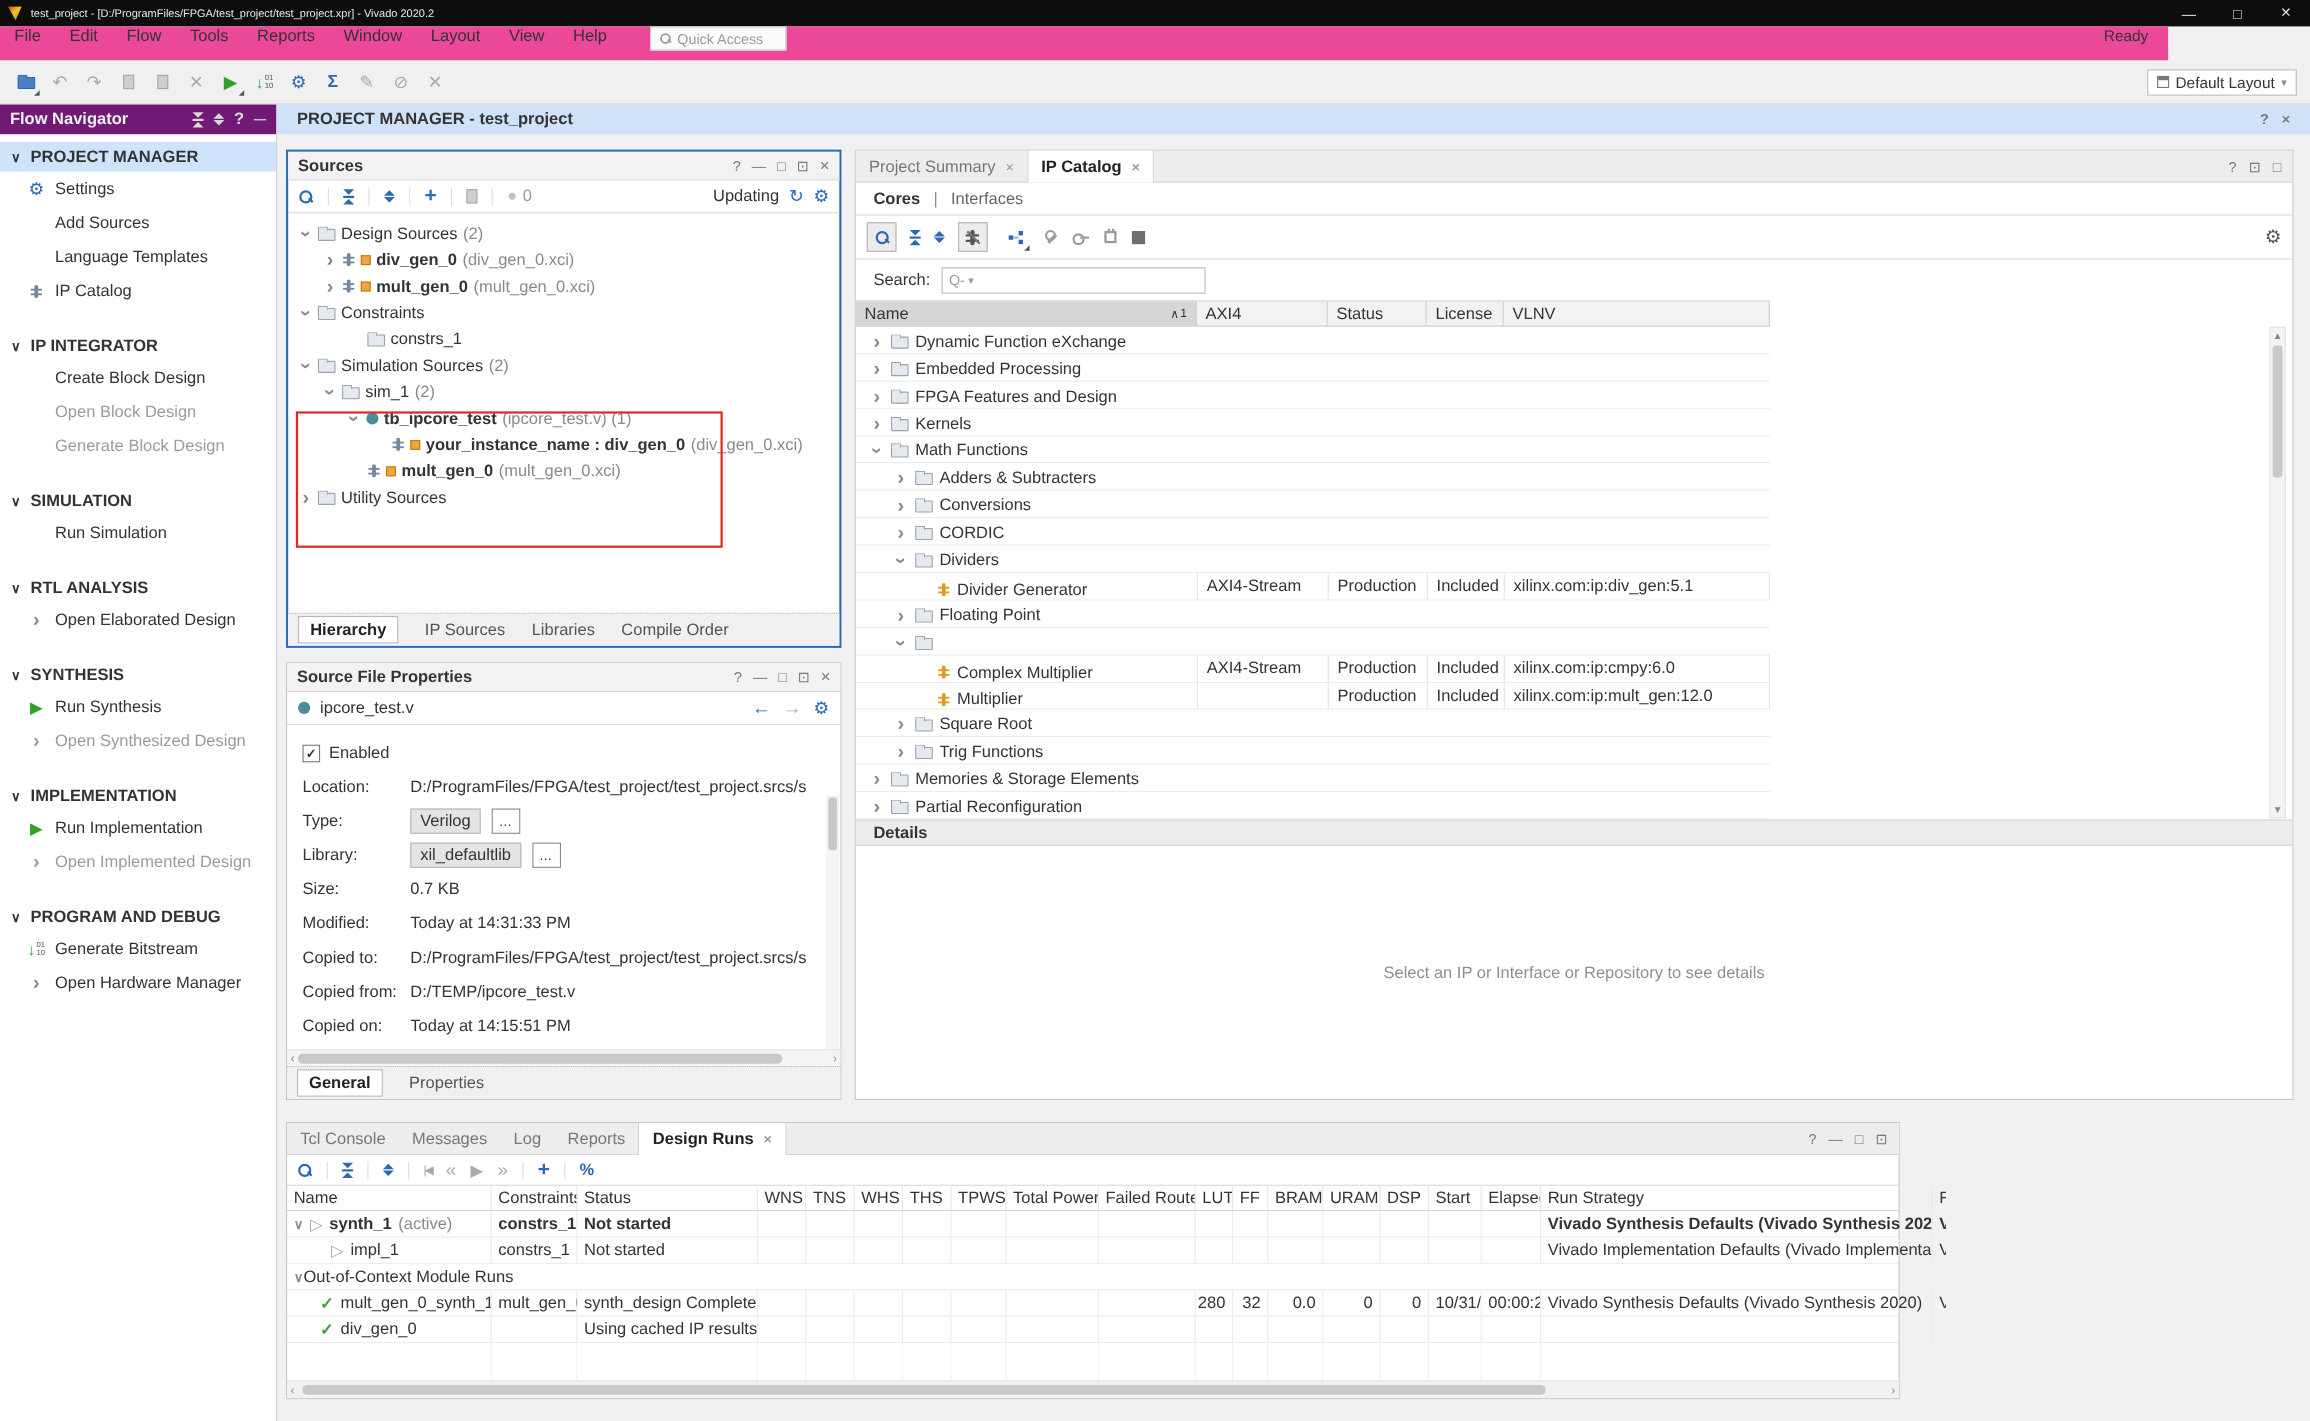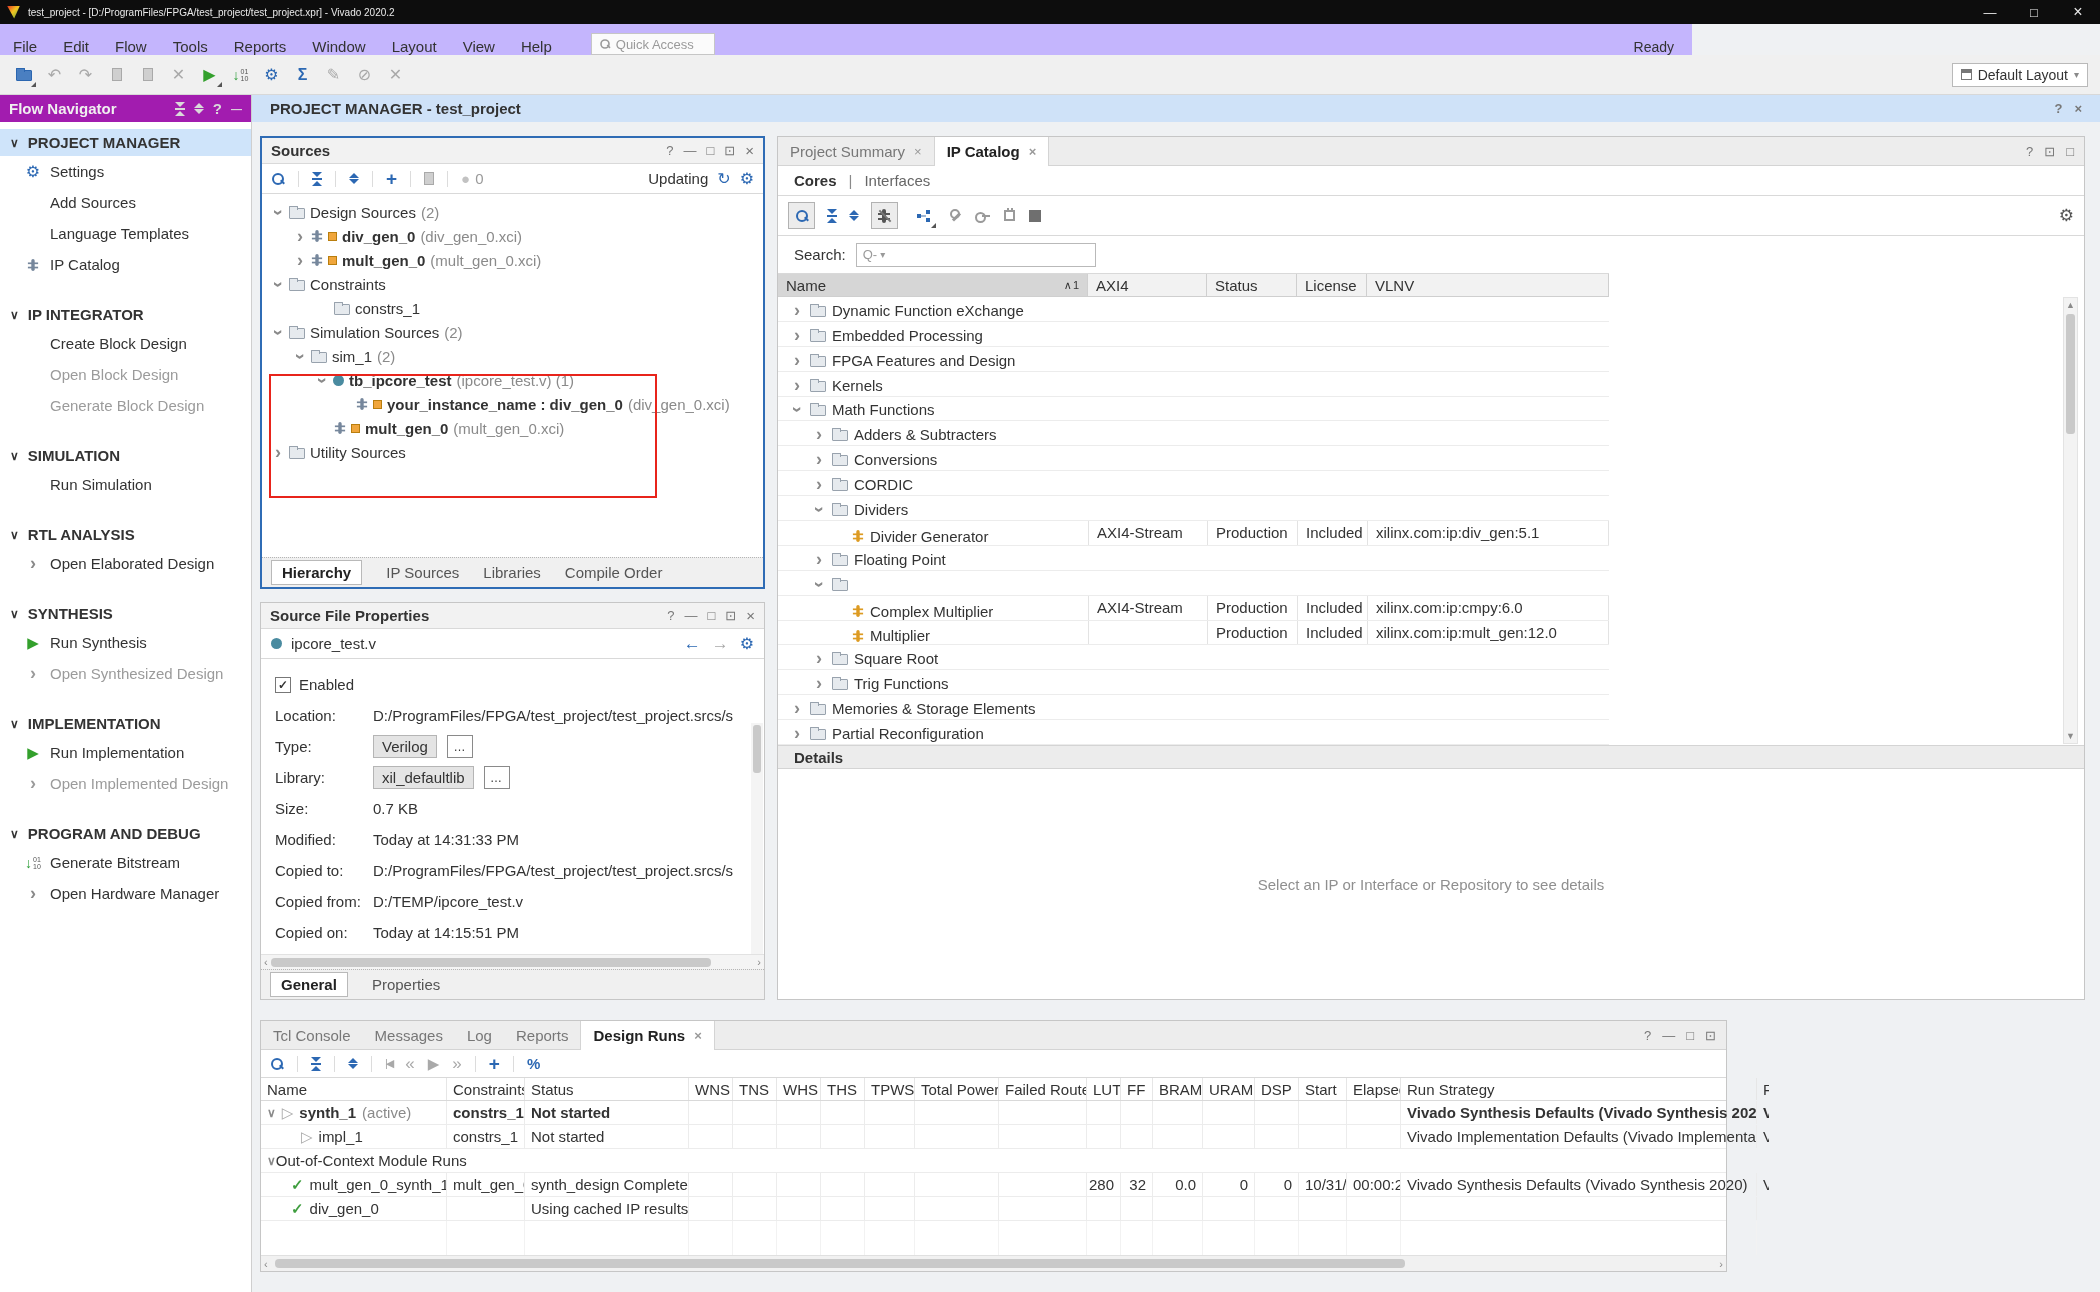--- a/index.html
+++ b/index.html
@@ -96,32 +96,32 @@
 .i-filt{position:relative;width:14px;height:16px}
 .i-filt::after{content:"";position:absolute;left:-1px;top:7px;width:16px;height:2px;background:#777;transform:rotate(45deg)}
 
 
 .cb{width:16px;height:16px;border:1px solid #777;background:#fff;display:inline-flex;align-items:center;justify-content:center;font-size:12px;color:#333;flex:none}
 
 
 .titlebar{left:0;top:0;width:2100px;height:24px;background:#0d0d0d;color:#e9e9e9;display:flex;align-items:center;font-size:10px}
 .vlogo{width:13px;height:13px;margin:0 8px 0 7px;background:linear-gradient(135deg,#e33022 0%,#f3c522 45%,#57a639 100%);clip-path:polygon(0 0,100% 0,55% 100%)}
 .wbtn{width:44px;text-align:center;font-size:13px}
-.menubar{left:0;top:24px;width:1692px;height:31px;background:#c4b5fd;display:flex;align-items:flex-end}
+.menubar{left:0;top:24px;width:1971px;height:31px;background:#ec4899;display:flex;align-items:flex-start}
 .menu-item{padding:0 13px}
 .qa-box{margin-left:26px;width:124px;height:22px;border:1px solid #c6c6c6;background:#fbfbfb;color:#9a9a9a;display:flex;align-items:center;gap:4px;font-size:13px;padding:0 6px}
 .toolbar{left:0;top:55px;width:2100px;height:40px;background:#f0f0f0;border-bottom:1px solid #d8d8d8;display:flex;align-items:center;padding-left:10px;gap:4px}
 .tbi{width:27px;height:27px;display:flex;align-items:center;justify-content:center;font-size:16px;position:relative}
 .tbi .corner{position:absolute;right:1px;bottom:1px;width:0;height:0;border-left:5px solid transparent;border-bottom:5px solid #555}
 .layout-combo{margin-left:auto;margin-right:12px;height:24px;border:1px solid #b9b9b9;background:#fff;display:flex;align-items:center;gap:6px;padding:0 8px;font-size:14px}
 .i-grid{width:11px;height:11px;border:1px solid #777;box-shadow:inset 0 3px 0 #777}
 
 
 .fnav{left:0;top:95px;width:252px;height:1197px;background:#fff;border-right:1px solid #cfcfcf;display:flex;flex-direction:column}
-.fnav-h{height:27px;background:#a21caf;color:#f0f0f0;display:flex;align-items:center;padding:0 9px;font-weight:bold;gap:9px}
+.fnav-h{height:27px;background:#701a75;color:#f0f0f0;display:flex;align-items:center;padding:0 9px;font-weight:bold;gap:9px}
 .fnav-h .g,.fnav-h .i-col,.fnav-h .i-exp{color:#d9d9d9}
 .fnav-h .tu{border-bottom-color:#d9d9d9}.fnav-h .td{border-top-color:#d9d9d9}.fnav-h .bar{background:#d9d9d9}
 .fn-pm{height:27px;background:#cfe4fa;display:flex;align-items:center;gap:9px;padding-left:10px;font-weight:bold;margin-top:7px}
 .fn-sec-h{height:27px;display:flex;align-items:center;gap:9px;padding-left:10px;font-weight:bold;margin-top:21px}
 .fn-item{height:31px;display:flex;align-items:center;gap:8px;padding-left:24px}
 .fn-item .ico{width:18px;display:flex;justify-content:center;flex:none}
 
 
 .p-head{height:26px;background:#f2f2f2;border-bottom:1px solid #d9d9d9;display:flex;align-items:center;padding:0 9px;flex:none}
 .p-head .ttl{font-weight:bold}

